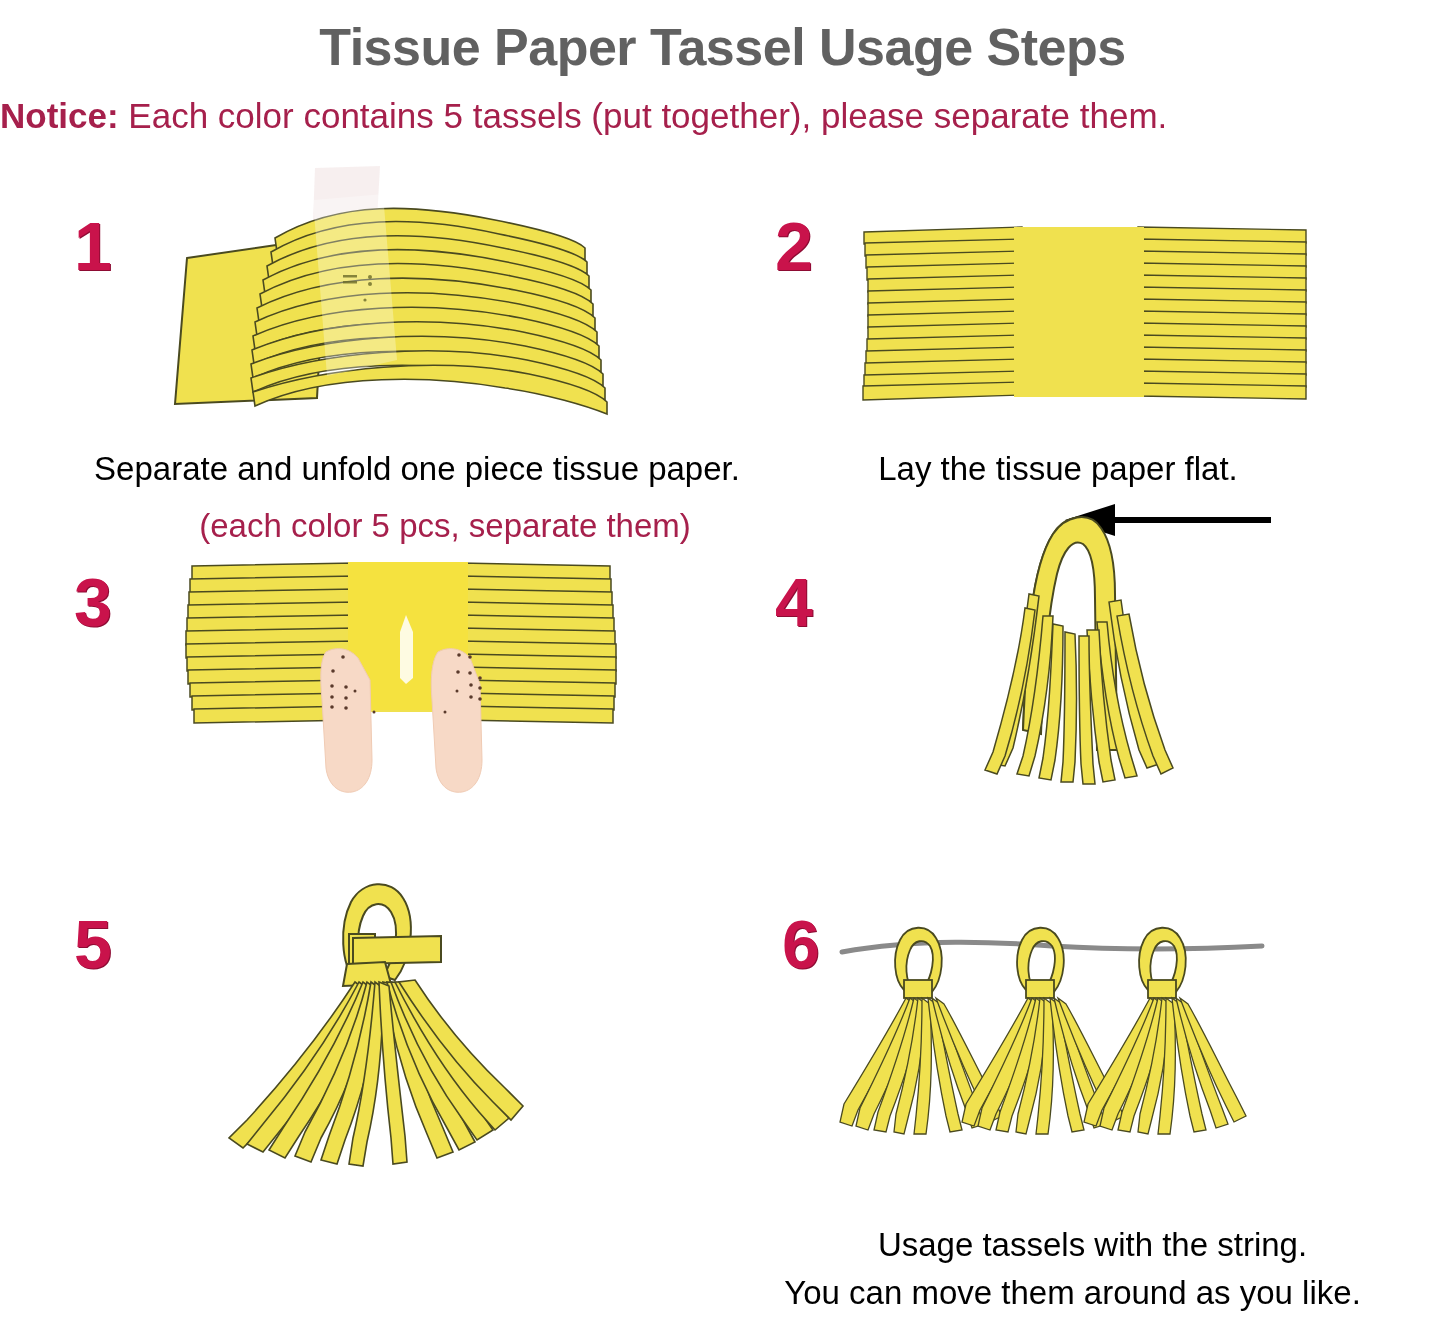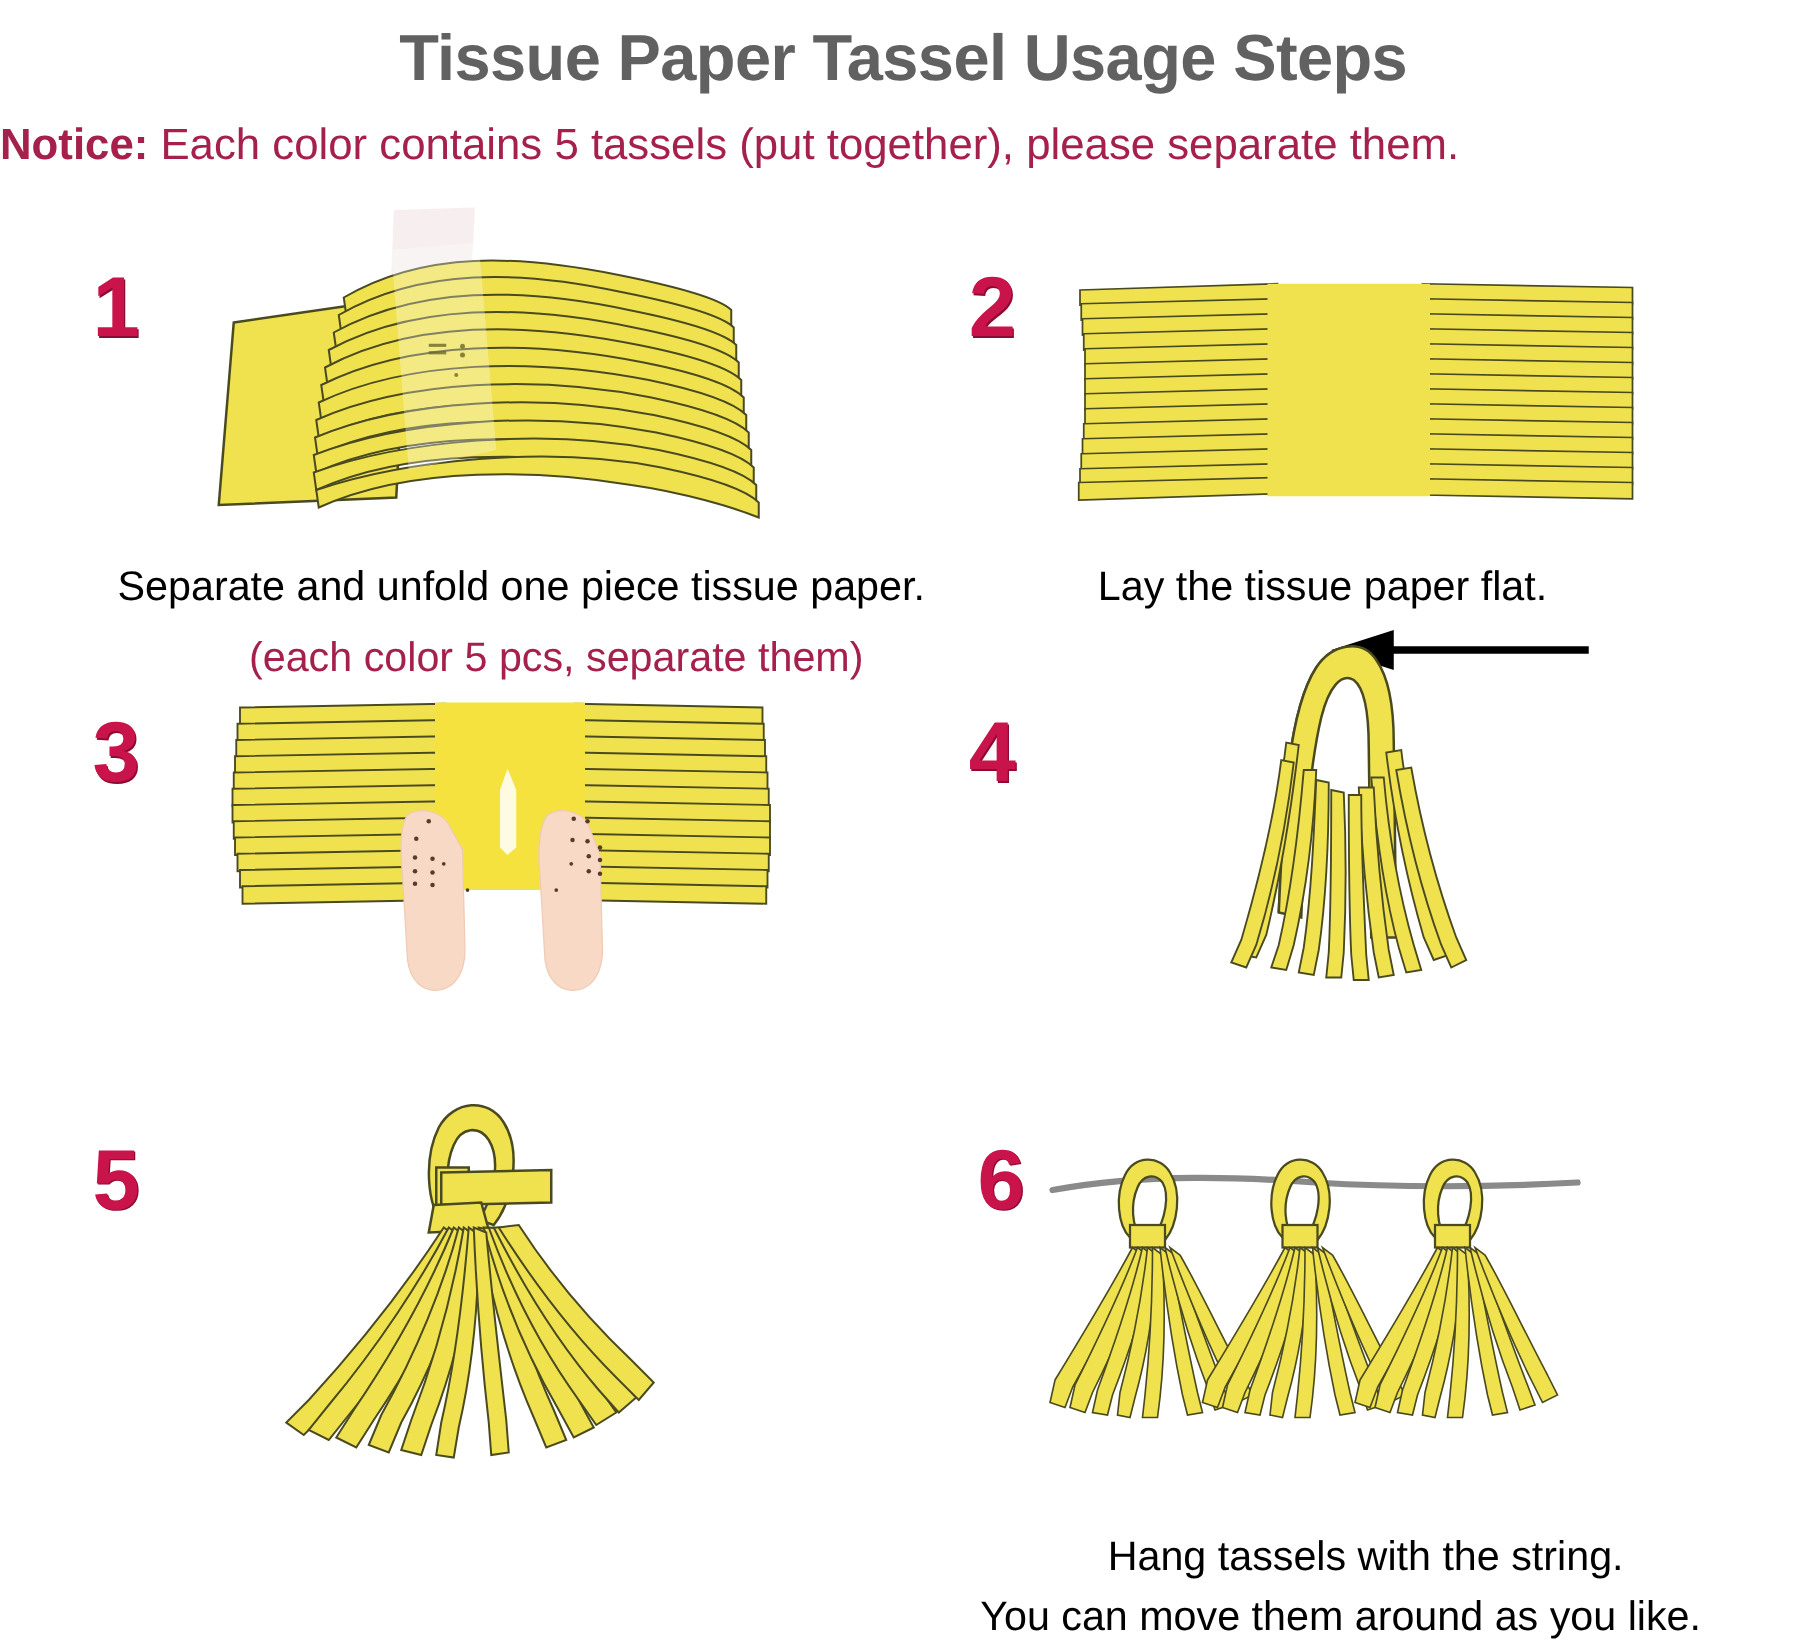--- a/index.html
+++ b/index.html
@@ -351,16 +351,16 @@
           <path d="M324 80 C320 116, 312 158, 302 196 L300 214 L310 216 L314 200 C324 164, 330 122, 332 86 Z"></path>
           <path d="M328 80 C328 118, 326 160, 322 198 L320 216 L332 216 L334 200 C338 164, 338 122, 336 86 Z"></path>
           <path d="M334 80 C338 118, 344 160, 352 198 L356 214 L368 212 L364 196 C356 160, 348 118, 342 86 Z"></path>
           <path d="M338 80 C346 114, 358 156, 372 192 L378 210 L390 206 L384 190 C370 154, 356 114, 346 86 Z"></path>
           <path d="M342 80 C354 112, 370 152, 388 188 L396 204 L408 198 L400 182 C382 148, 364 110, 350 86 Z"></path>
         </g>
       </g>
     </svg>
   </div>
 
-  <div class="caption" style="left:740px; top:1224px; width:705px;">Hang tassels with the string.</div>
+  <div class="caption" style="left:740px; top:1224px; width:705px;">Usage tassels with the string.</div>
   <div class="caption" style="left:700px; top:1272px; width:745px;">You can move them around as you like.</div>
 
 </div>
 
 </body></html>

